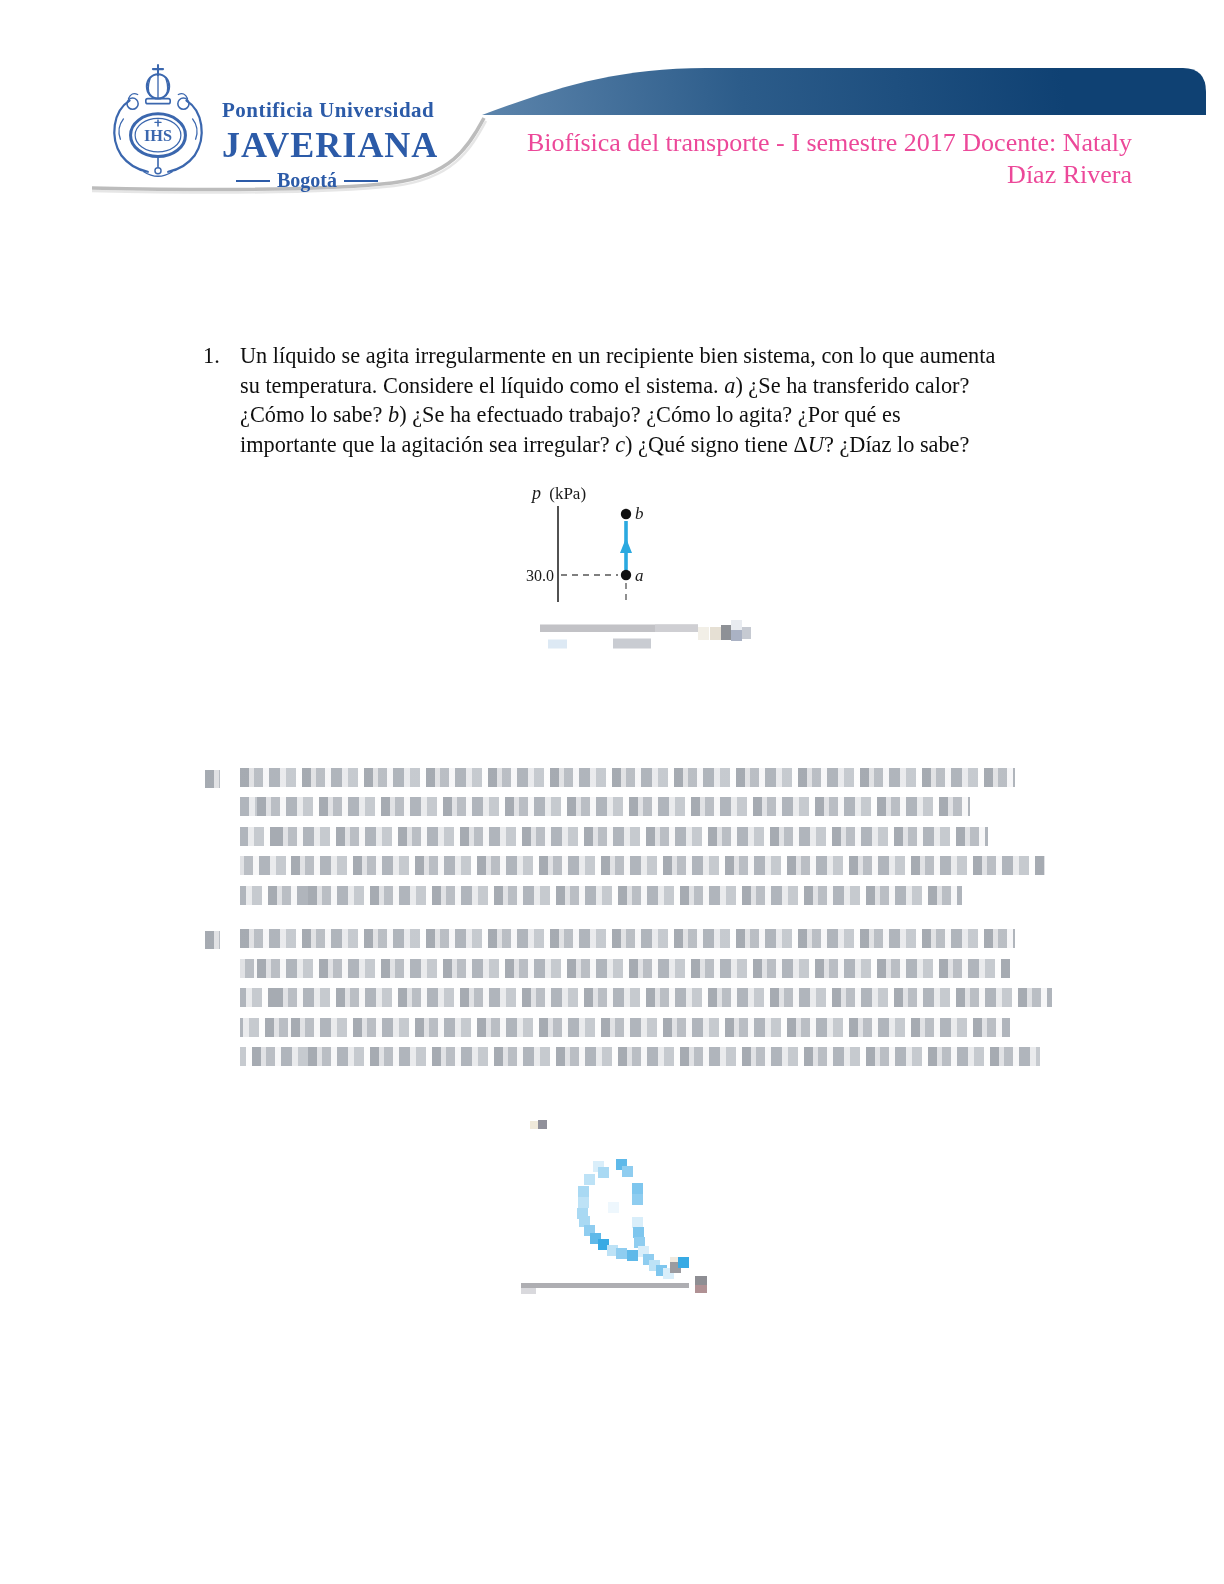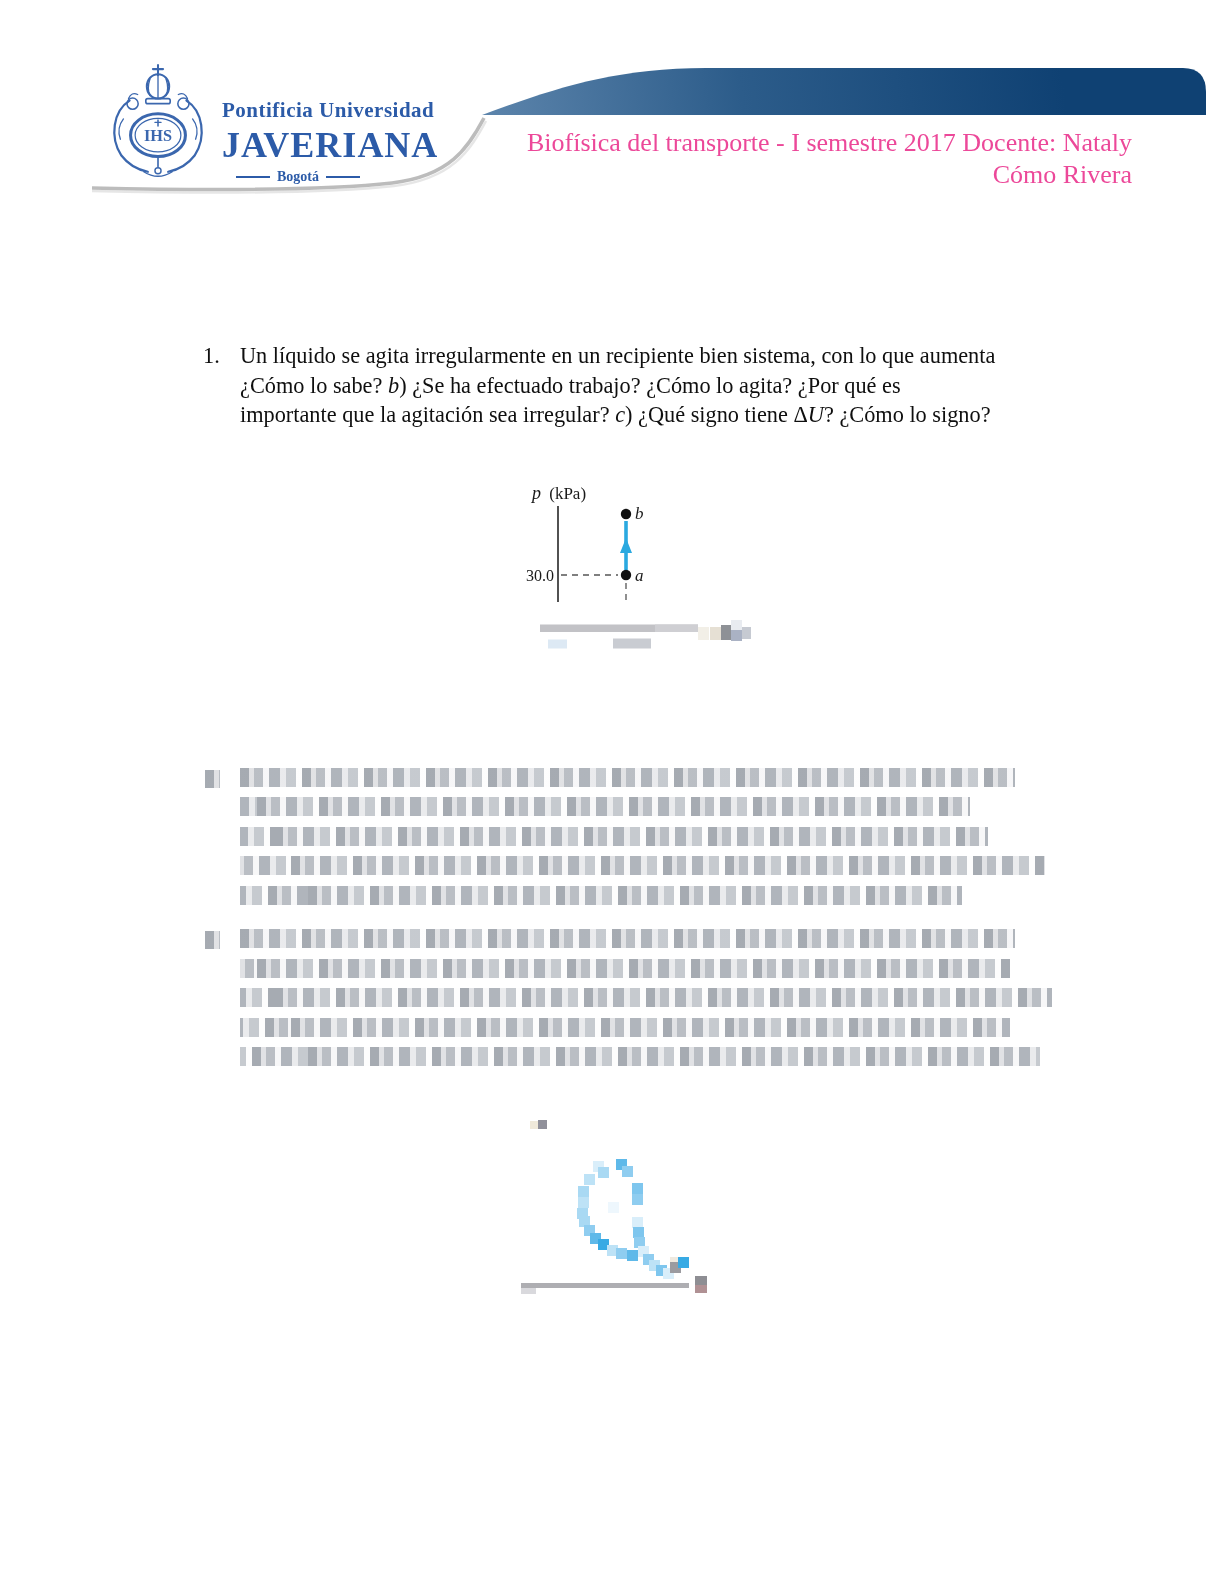--- a/index.html
+++ b/index.html
@@ -11,21 +11,21 @@
     font-family:"Liberation Serif", serif;
     overflow:hidden;
   }
   
   .header-art{position:absolute;left:0;top:0;width:1224px;height:220px;}
   .logo-text{position:absolute;left:222px;top:98px;color:#2c5ba8;font-weight:bold;}
   .logo-line1{font-size:21px;letter-spacing:.5px;}
   .logo-line2{font-size:36px;letter-spacing:1px;margin-top:1px;}
   .logo-line3-row{display:flex;align-items:center;gap:7px;margin-top:3px;margin-left:14px;}
   .logo-dash{width:34px;height:2px;background:#2c5ba8;}
-  .logo-line3{font-size:14px;}
+  .logo-line3{font-size:20px;}
   .course-title{
     position:absolute;right:92px;top:127px;width:640px;
     text-align:right;font-size:26px;line-height:32px;color:#ec4899;
   }
   
   .problem1{position:absolute;left:203px;top:341px;width:900px;font-size:22.3px;line-height:29.6px;color:#0f0f0f;}
   .problem1 .num{position:absolute;left:0;top:0;}
   .problem1 .lines{margin-left:37px;white-space:nowrap;}
   .p-line i{font-style:italic;}
   
@@ -101,29 +101,30 @@
     <div class="logo-line2">JAVERIANA</div>
     <div class="logo-line3-row">
       <span class="logo-dash"></span>
       <span class="logo-line3">Bogotá</span>
       <span class="logo-dash"></span>
     </div>
   </div>
 
   <div class="course-title">
     <div>Biofísica del transporte  - I semestre 2017 Docente: Nataly</div>
-    <div>Cómo Rivera</div>
+    <div>Díaz Rivera</div>
   </div>
 
   <div class="problem1">
     <span class="num">1.</span>
     <div class="lines">
         <div class="p-line"><span>Un líquido se agita irregularmente en un recipiente bien sistema, con lo que aumenta</span></div>
+        <div class="p-line"><span>su temperatura. Considere el líquido como el sistema. </span><i>a</i><span>) ¿Se ha transferido calor?</span></div>
         <div class="p-line"><span>¿Cómo lo sabe? </span><i>b</i><span>) ¿Se ha efectuado trabajo? ¿Cómo lo agita? ¿Por qué es</span></div>
-        <div class="p-line"><span>importante que la agitación sea irregular? </span><i>c</i><span>) ¿Qué signo tiene Δ</span><i>U</i><span>? ¿Cómo lo signo?</span></div>
+        <div class="p-line"><span>importante que la agitación sea irregular? </span><i>c</i><span>) ¿Qué signo tiene Δ</span><i>U</i><span>? ¿Díaz lo sabe?</span></div>
       </div>
   </div>
 
   <svg class="pv-figure" viewBox="505 478 270 185" aria-hidden="true">
 
     <line x1="558" y1="506" x2="558" y2="602" stroke="#333" stroke-width="1.7"></line>
     <text x="532" y="499" font-family="Liberation Serif, serif" font-size="17" fill="#1a1a1a">
       <tspan font-style="italic" font-size="18">p</tspan>
       <tspan dx="4">(kPa)</tspan>
     </text>

